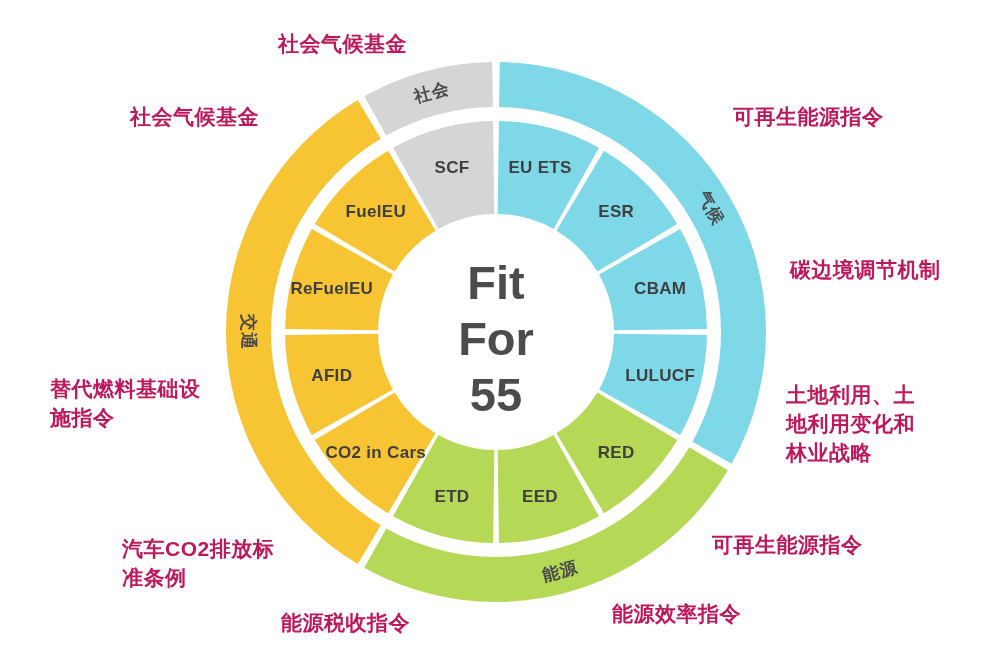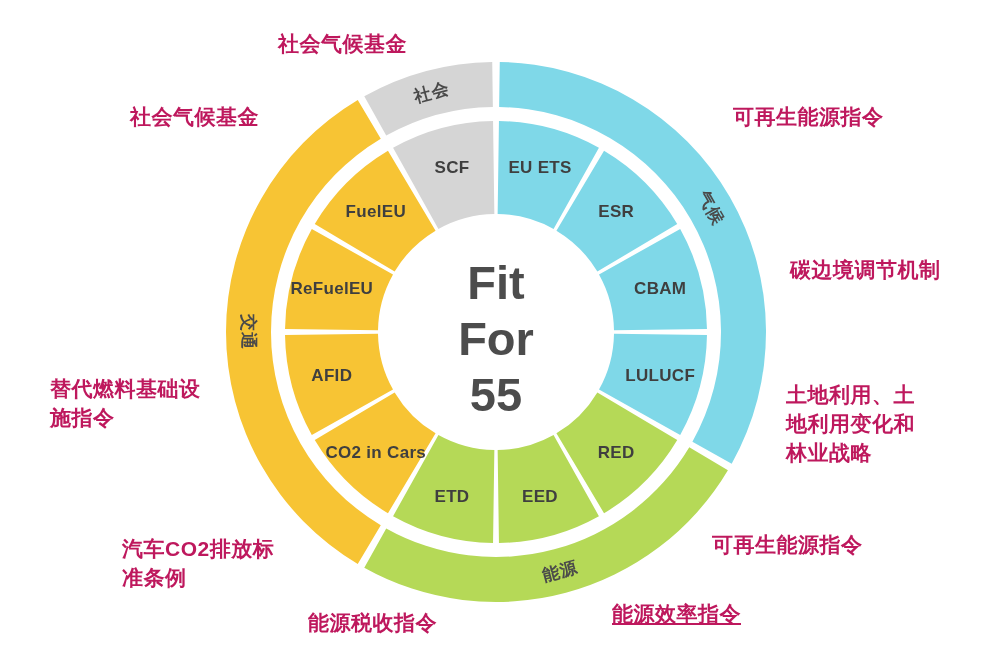--- a/index.html
+++ b/index.html
@@ -21,22 +21,22 @@
     color: #be185d;
     line-height: 1.38;
     letter-spacing: 0.5px;
   }
   .pos-scf      { left: 278px; top: 30px;  }
   .pos-euets    { left: 553px; top: 30px;  }
   .pos-esr      { left: 733px; top: 103px; }
   .pos-cbam     { left: 790px; top: 256px; }
   .pos-lulucf   { left: 786px; top: 381px; width: 140px; }
   .pos-red      { left: 712px; top: 531px; }
-  .pos-eed      { left: 612px; top: 600px; text-decoration: underline; }
-  .pos-etd      { left: 308px; top: 609px; }
+  .pos-eed      { left: 612px; top: 600px; }
+  .pos-etd      { left: 281px; top: 609px; }
   .pos-co2cars  { left: 122px; top: 526px; width: 160px; margin-top: 9px; }
   .pos-afid     { left: 50px;  top: 375px; width: 158px; }
   .pos-refueleu { left: 45px;  top: 246px; }
   .pos-fueleu   { left: 130px; top: 103px; }
 
   .seg-code   { font-size: 17px; font-weight: 700; fill: #3f3f3f; letter-spacing: 0.3px;
                 font-family: "Liberation Sans", "DejaVu Sans", sans-serif; }
   .band-label { font-size: 17px; font-weight: 700; fill: #4a4a4a; letter-spacing: 1px;
                 font-family: "Liberation Sans", "DejaVu Sans", sans-serif; }
   .center-line{ font-size: 47px; font-weight: 700; fill: #4c4c4c;

